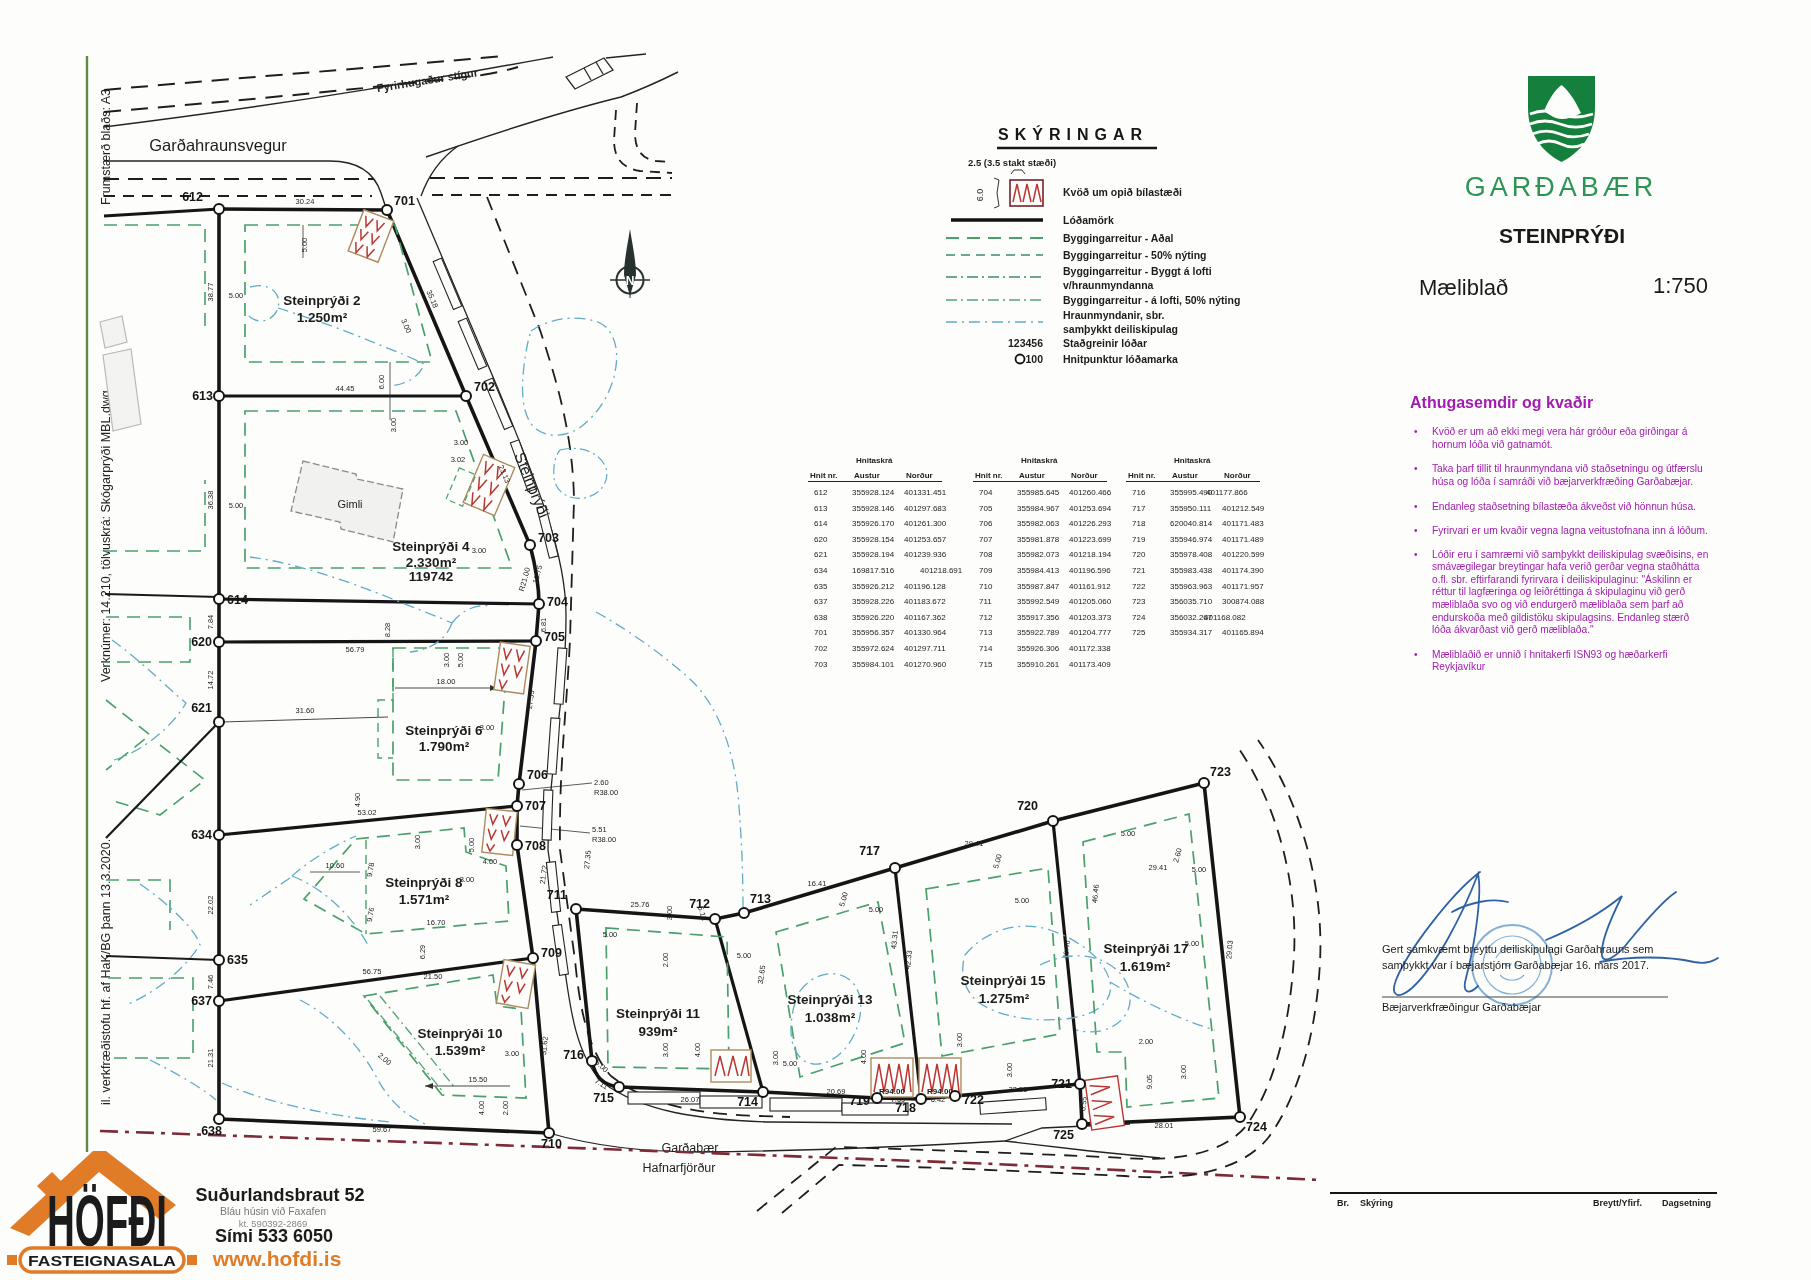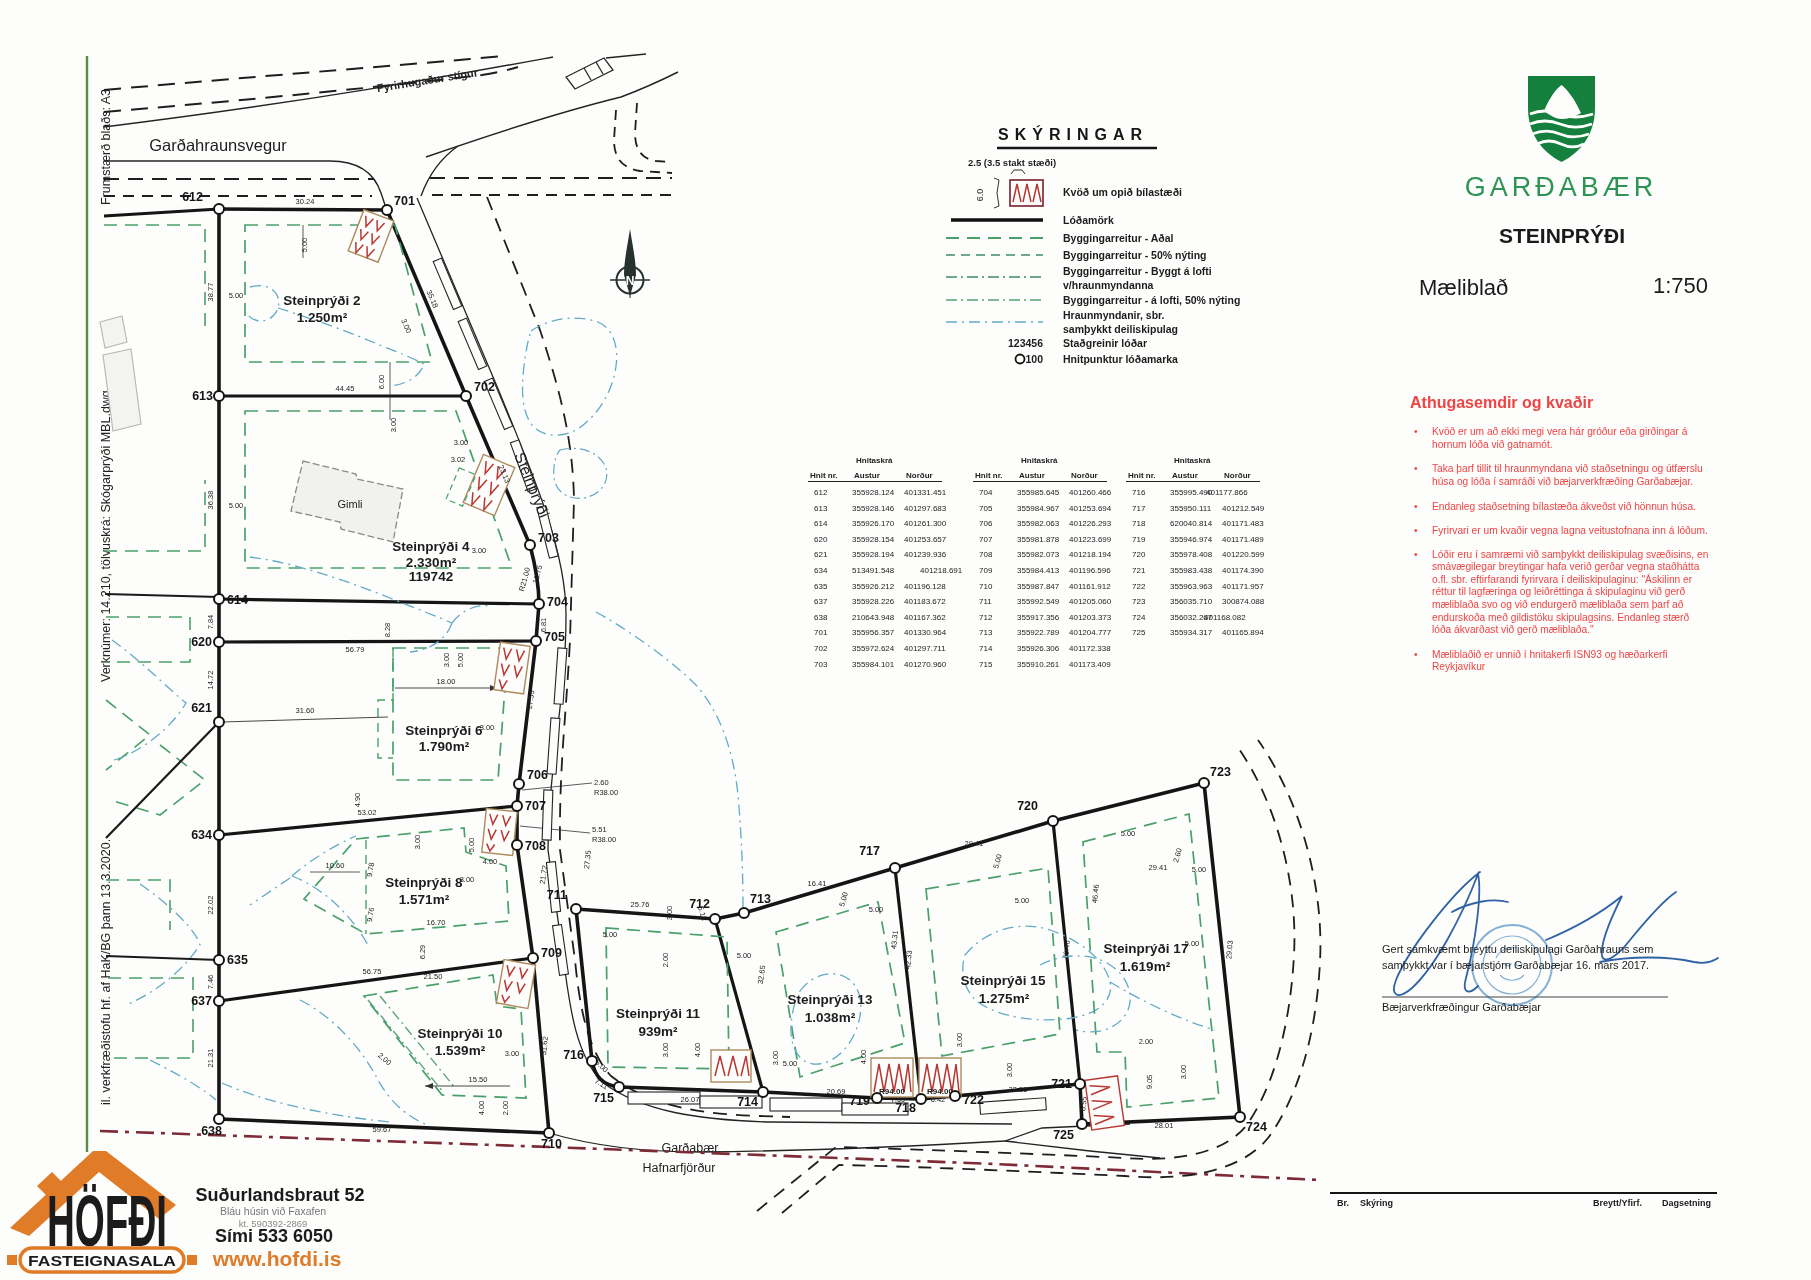--- a/index.html
+++ b/index.html
@@ -695,36 +695,36 @@
         <span style="position:absolute;left:42px;">355928.154</span>
         <span style="position:absolute;left:94px;">401253.657</span>
       </div>
 <div style="position:absolute;left:0px;top:94.4px;width:136px;">
         <span style="position:absolute;left:4px;">621</span>
         <span style="position:absolute;left:42px;">355928.194</span>
         <span style="position:absolute;left:94px;">401239.936</span>
       </div>
 <div style="position:absolute;left:0px;top:110.0px;width:136px;">
         <span style="position:absolute;left:4px;">634</span>
-        <span style="position:absolute;left:42px;">513491.548</span>
+        <span style="position:absolute;left:42px;">169817.516</span>
         <span style="position:absolute;left:94px;margin-left:16px;">401218.691</span>
       </div>
 <div style="position:absolute;left:0px;top:125.6px;width:136px;">
         <span style="position:absolute;left:4px;">635</span>
         <span style="position:absolute;left:42px;">355926.212</span>
         <span style="position:absolute;left:94px;">401196.128</span>
       </div>
 <div style="position:absolute;left:0px;top:141.2px;width:136px;">
         <span style="position:absolute;left:4px;">637</span>
         <span style="position:absolute;left:42px;">355928.226</span>
         <span style="position:absolute;left:94px;">401183.672</span>
       </div>
 <div style="position:absolute;left:0px;top:156.8px;width:136px;">
         <span style="position:absolute;left:4px;">638</span>
-        <span style="position:absolute;left:42px;">210643.948</span>
+        <span style="position:absolute;left:42px;">355926.220</span>
         <span style="position:absolute;left:94px;">401167.362</span>
       </div>
 <div style="position:absolute;left:0px;top:172.4px;width:136px;">
         <span style="position:absolute;left:4px;">701</span>
         <span style="position:absolute;left:42px;">355956.357</span>
         <span style="position:absolute;left:94px;">401330.964</span>
       </div>
 <div style="position:absolute;left:0px;top:188.0px;width:136px;">
         <span style="position:absolute;left:4px;">702</span>
         <span style="position:absolute;left:42px;">355972.624</span>
@@ -843,21 +843,21 @@
         <span style="position:absolute;left:76px;">401168.082</span>
       </div>
 <div style="position:absolute;left:318px;top:172.4px;width:136px;">
         <span style="position:absolute;left:4px;">725</span>
         <span style="position:absolute;left:42px;">355934.317</span>
         <span style="position:absolute;left:94px;">401165.894</span>
       </div>
 </div>
 
 
-<div style="position:absolute;left:1410px;top:394px;width:300px;color:#ef4444;">
+<div style="position:absolute;left:1410px;top:394px;width:300px;color:#a21caf;">
 
 <div style="font-size:16px;font-weight:bold;">Athugasemdir og kvaðir</div>
 <div style="font-size:10.2px;line-height:12.6px;">
 
 <div style="position:relative;margin-top:14px;padding-left:22px;"><span style="position:absolute;left:4px;">•</span>Kvöð er um að ekki megi vera hár gróður eða girðingar á hornum lóða við gatnamót.</div>
 
 <div style="position:relative;margin-top:12px;padding-left:22px;"><span style="position:absolute;left:4px;">•</span>Taka þarf tillit til hraunmyndana við staðsetningu og útfærslu húsa og lóða í samráði við bæjarverkfræðing Garðabæjar.</div>
 
 <div style="position:relative;margin-top:13px;padding-left:22px;"><span style="position:absolute;left:4px;">•</span>Endanleg staðsetning bílastæða ákveðst við hönnun húsa.</div>
 

